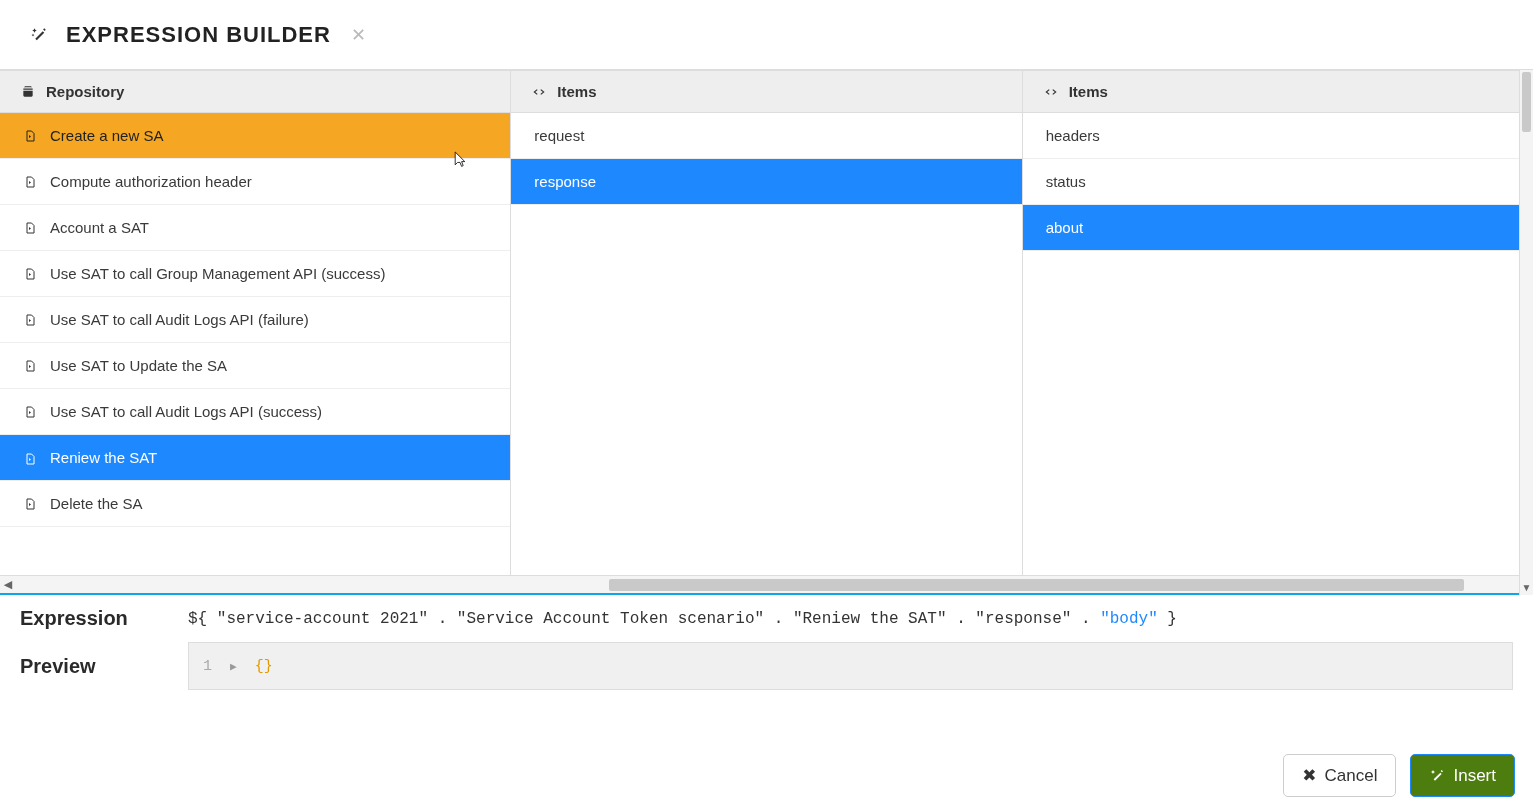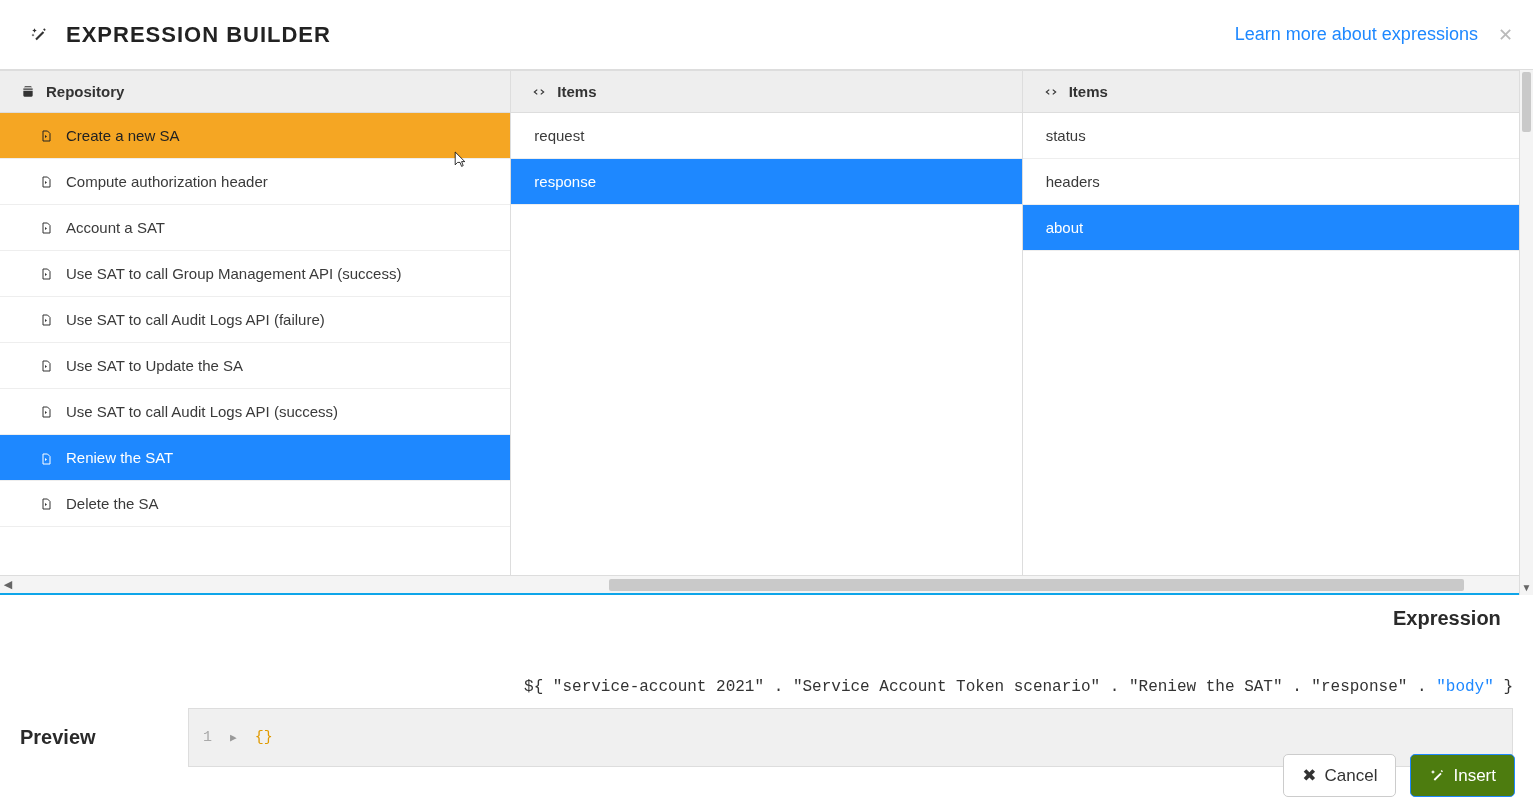--- a/index.html
+++ b/index.html
@@ -81,21 +81,21 @@
 .item {
   padding: 14px 20px 14px 36px;
   font-size: 15px;
   color: #3a3a3a;
   border-bottom: 1px solid #eee;
   cursor: pointer;
   display: flex;
   align-items: center;
   gap: 14px;
 }
-.col1 .item { padding-left: 40px; }
+.col1 .item { padding-left: 24px; }
 .col2 .item, .col3 .item { padding-left: 23px; }
 .item .file-icon {
   width: 12px; height: 14px;
   flex-shrink: 0;
   color: #333;
 }
 .item.selected {
   background: #1e88ff;
   color: #fff;
   align-items: flex-end;
@@ -150,24 +150,23 @@
 .vscroll .varrow-bot {
   position: absolute;
   bottom: 2px; left: 0; right: 0;
   text-align: center;
   font-size: 10px; color: #666;
 }
 
 
 .expr-row {
   display: flex;
-  align-items: flex-end;
+  align-items: center;
   padding: 12px 20px;
   gap: 48px;
-  flex-direction: column;
 }
 .expr-row .label {
   font-size: 20px;
   font-weight: 700;
   color: #2a2a2a;
   min-width: 120px;
 }
 .expr-row .expr {
   font-family: "Courier New", monospace;
   font-size: 16px;
@@ -175,21 +174,21 @@
   white-space: nowrap;
 }
 .expr-row .expr .last { color: #1e88ff; }
 
 
 .preview-row {
   display: flex;
   align-items: stretch;
   padding: 0 20px;
   gap: 48px;
-  height: 59px;
+  height: 48px;
 }
 .preview-row .label {
   font-size: 20px;
   font-weight: 700;
   color: #2a2a2a;
   min-width: 120px;
   display: flex;
   align-items: center;
 }
 .preview-box {
@@ -248,21 +247,20 @@
 </head>
 <body>
 
 <div class="header">
   <span class="wand-icon">
     <svg viewBox="0 0 24 24" width="18" height="18" fill="currentColor">
         <path d="M7 17l10-10 2 2L9 19l-2-2zm10.5-12.5l2 2L21 5l-2-2-1.5 1.5zM5 5l1-2 1 2 2 1-2 1-1 2-1-2-2-1 2-1zm-1 9l.7-1.5L6 12l-1.3-.5L4 10l-.7 1.5L2 12l1.3.5L4 14z"></path>
       </svg>
   </span>
   <h1>EXPRESSION BUILDER</h1>
-  <a href="#" class="learn-link">Learn more about expressions</a>
   <span class="close-x">✕</span>
 </div>
 
 <div class="columns-wrap">
 <div class="columns">
 
   <div class="col col1">
     <div class="col-header">
       <span>
         <svg viewBox="0 0 24 24" width="16" height="14" fill="currentColor">
@@ -379,24 +377,24 @@
     <div class="col-header">
       <span>
         <svg viewBox="0 0 24 24" width="16" height="14" fill="none" stroke="currentColor" stroke-width="2">
               <path d="M9 8l-5 4 5 4M15 8l5 4-5 4"></path>
             </svg>
       </span>
       <span>Items</span>
     </div>
     <div class="col-list">
       <div class="item">
+        <span>headers</span>
+      </div>
+      <div class="item">
         <span>status</span>
-      </div>
-      <div class="item">
-        <span>headers</span>
       </div>
       <div class="item selected">
         <span>about</span>
       </div>
     </div>
   </div>
 
 </div>
 
 <div class="hscroll">

